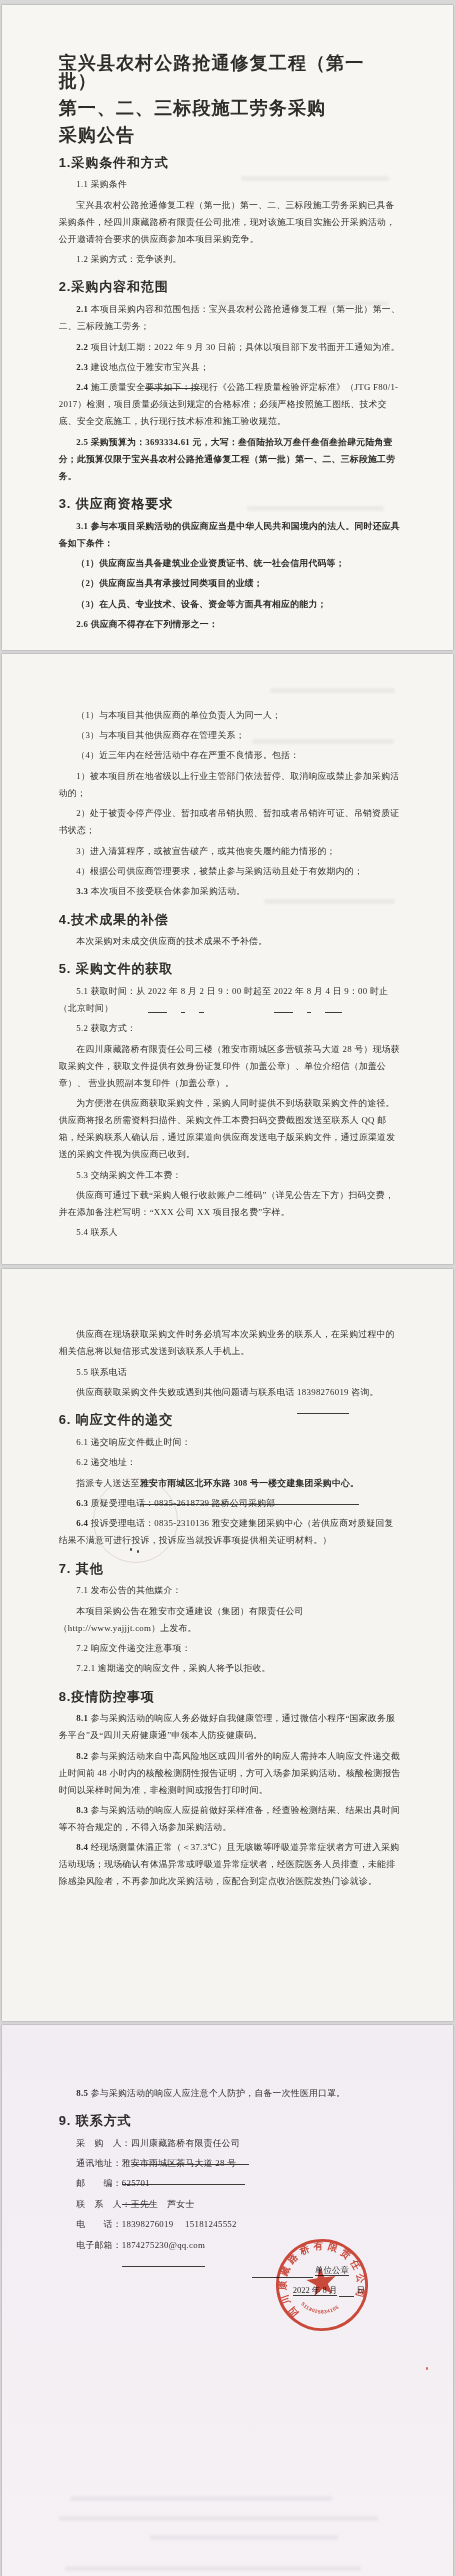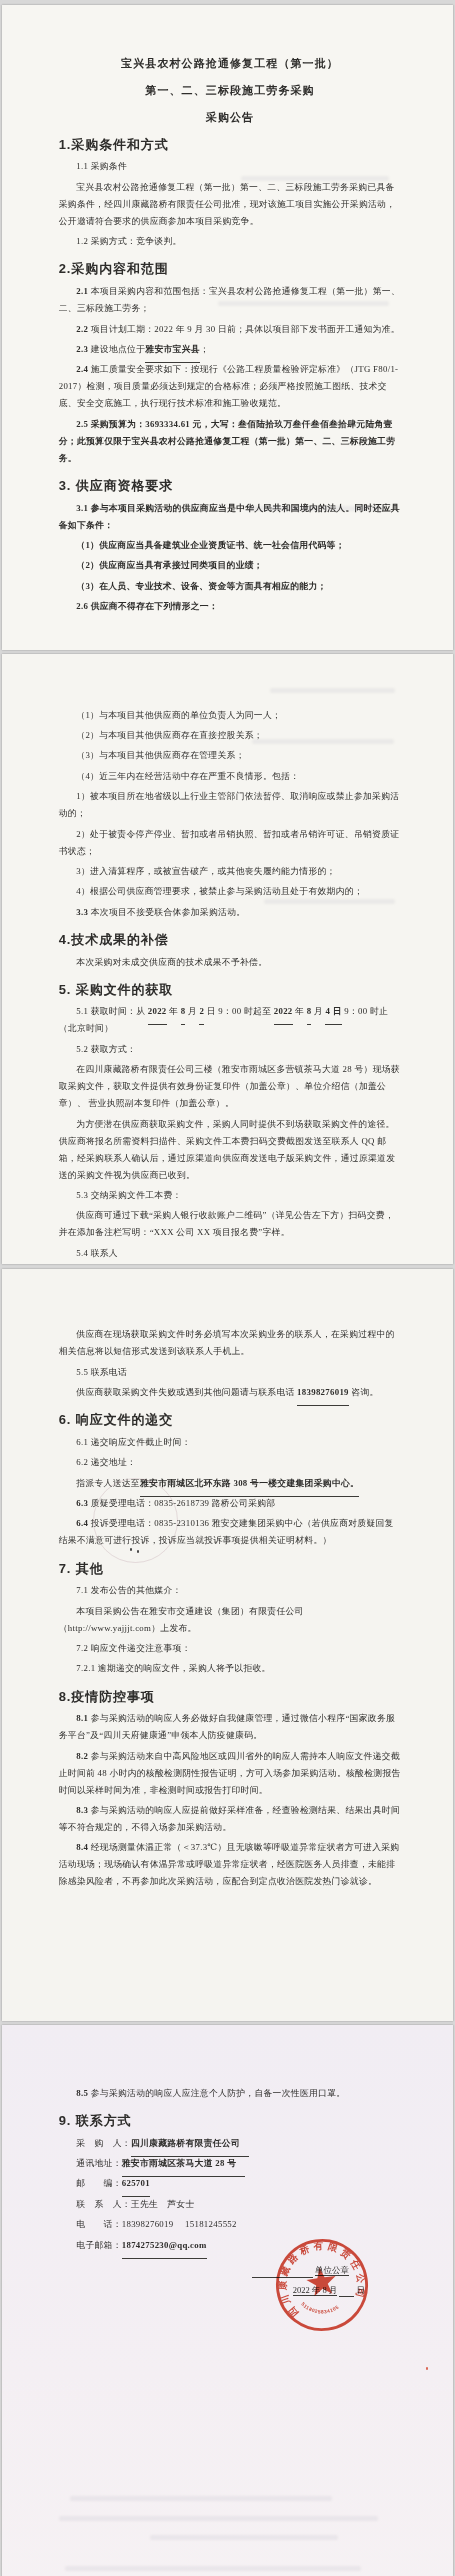--- a/index.html
+++ b/index.html
@@ -26,25 +26,25 @@
       background:linear-gradient(180deg,#f1edf3,#f4eff3 55%,#f6f2f4);}
   .blk{font-size:8.8px;line-height:17px;letter-spacing:0.3px;}
   .blk.p{margin:3.4px 0;text-indent:2em;}
   .blk.h{
     font-family:"Liberation Sans","DejaVu Sans",sans-serif;
     font-size:13px;font-weight:700;
     margin:10.2px 0 5.7px;letter-spacing:0.9px;text-indent:0;
   }
   .blk.title{
     font-family:"Liberation Sans","DejaVu Sans",sans-serif;
-    font-size:11px;font-weight:700;text-align:center;
+    font-size:18px;font-weight:700;
     margin:0 0 9px;line-height:18px;text-indent:0;letter-spacing:1.1px;
   }
   .run.b{font-weight:700;}
-  .run.u{border-bottom:0.6px solid #3c3b38;padding-bottom:8px;font-weight:bold;}
+  .run.u{border-bottom:0.6px solid #3c3b38;padding-bottom:16px;}
   
   .gline{position:absolute;background:rgba(120,118,140,.09);filter:blur(1.1px);border-radius:1.7px;height:5.1px;}
   .gstamp{position:absolute;width:83px;height:83px;border:1.7px solid rgba(165,125,138,.22);border-radius:50%;filter:blur(0.6px);}
   .gdot{position:absolute;width:2.8px;height:2.8px;background:#4a4a4a;border-radius:50%;}
   .reddot{position:absolute;width:2.8px;height:2.8px;background:#d5452f;border-radius:50%;opacity:.8;}
   
   .sig{position:absolute;left:250px;top:239px;width:148px;font-size:8.5px;line-height:13.7px;z-index:1;}
   .sig-blank{display:inline-block;width:61px;border-bottom:0.6px solid #3c3b38;height:10.2px;vertical-align:bottom;margin-right:2.3px;}
   .sig-date{margin-top:5.7px;margin-left:41px;}
   .sig-day-blank{display:inline-block;width:15px;border-bottom:0.6px solid #3c3b38;height:9px;vertical-align:bottom;}
@@ -83,21 +83,20 @@
       <div class="blk p"><span class="run b">（2）供应商应当具有承接过同类项目的业绩；</span></div>
       <div class="blk p"><span class="run b">（3）在人员、专业技术、设备、资金等方面具有相应的能力；</span></div>
       <div class="blk p"><span class="run b">2.6 供应商不得存在下列情形之一：</span></div>
     </section>
 
   <section class="page p2">
     <div class="gline" style="left:268px;top:34px;width:125px;"></div>
     <div class="gline" style="left:250px;top:85px;width:142px;"></div>
     <div class="gline" style="left:262px;top:245px;width:131px;"></div>
   <div class="blk p"><span class="run">（1）与本项目其他供应商的单位负责人为同一人；</span></div>
-      <div class="blk p"><span class="run">（2）与本项目其他供应商存在直接控股关系；</span></div>
       <div class="blk p"><span class="run">（3）与本项目其他供应商存在管理关系；</span></div>
       <div class="blk p"><span class="run">（4）近三年内在经营活动中存在严重不良情形。包括：</span></div>
       <div class="blk p"><span class="run">1）被本项目所在地省级以上行业主管部门依法暂停、取消响应或禁止参加采购活动的；</span></div>
       <div class="blk p"><span class="run">2）处于被责令停产停业、暂扣或者吊销执照、暂扣或者吊销许可证、吊销资质证书状态；</span></div>
       <div class="blk p"><span class="run">3）进入清算程序，或被宣告破产，或其他丧失履约能力情形的；</span></div>
       <div class="blk p"><span class="run">4）根据公司供应商管理要求，被禁止参与采购活动且处于有效期内的；</span></div>
       <div class="blk p"><span class="run b">3.3</span><span class="run"> 本次项目不接受联合体参加采购活动。</span></div>
       <div class="blk h"><span class="run">4.技术成果的补偿</span></div>
       <div class="blk p"><span class="run">本次采购对未成交供应商的技术成果不予补偿。</span></div>
       <div class="blk h"><span class="run">5. 采购文件的获取</span></div>

